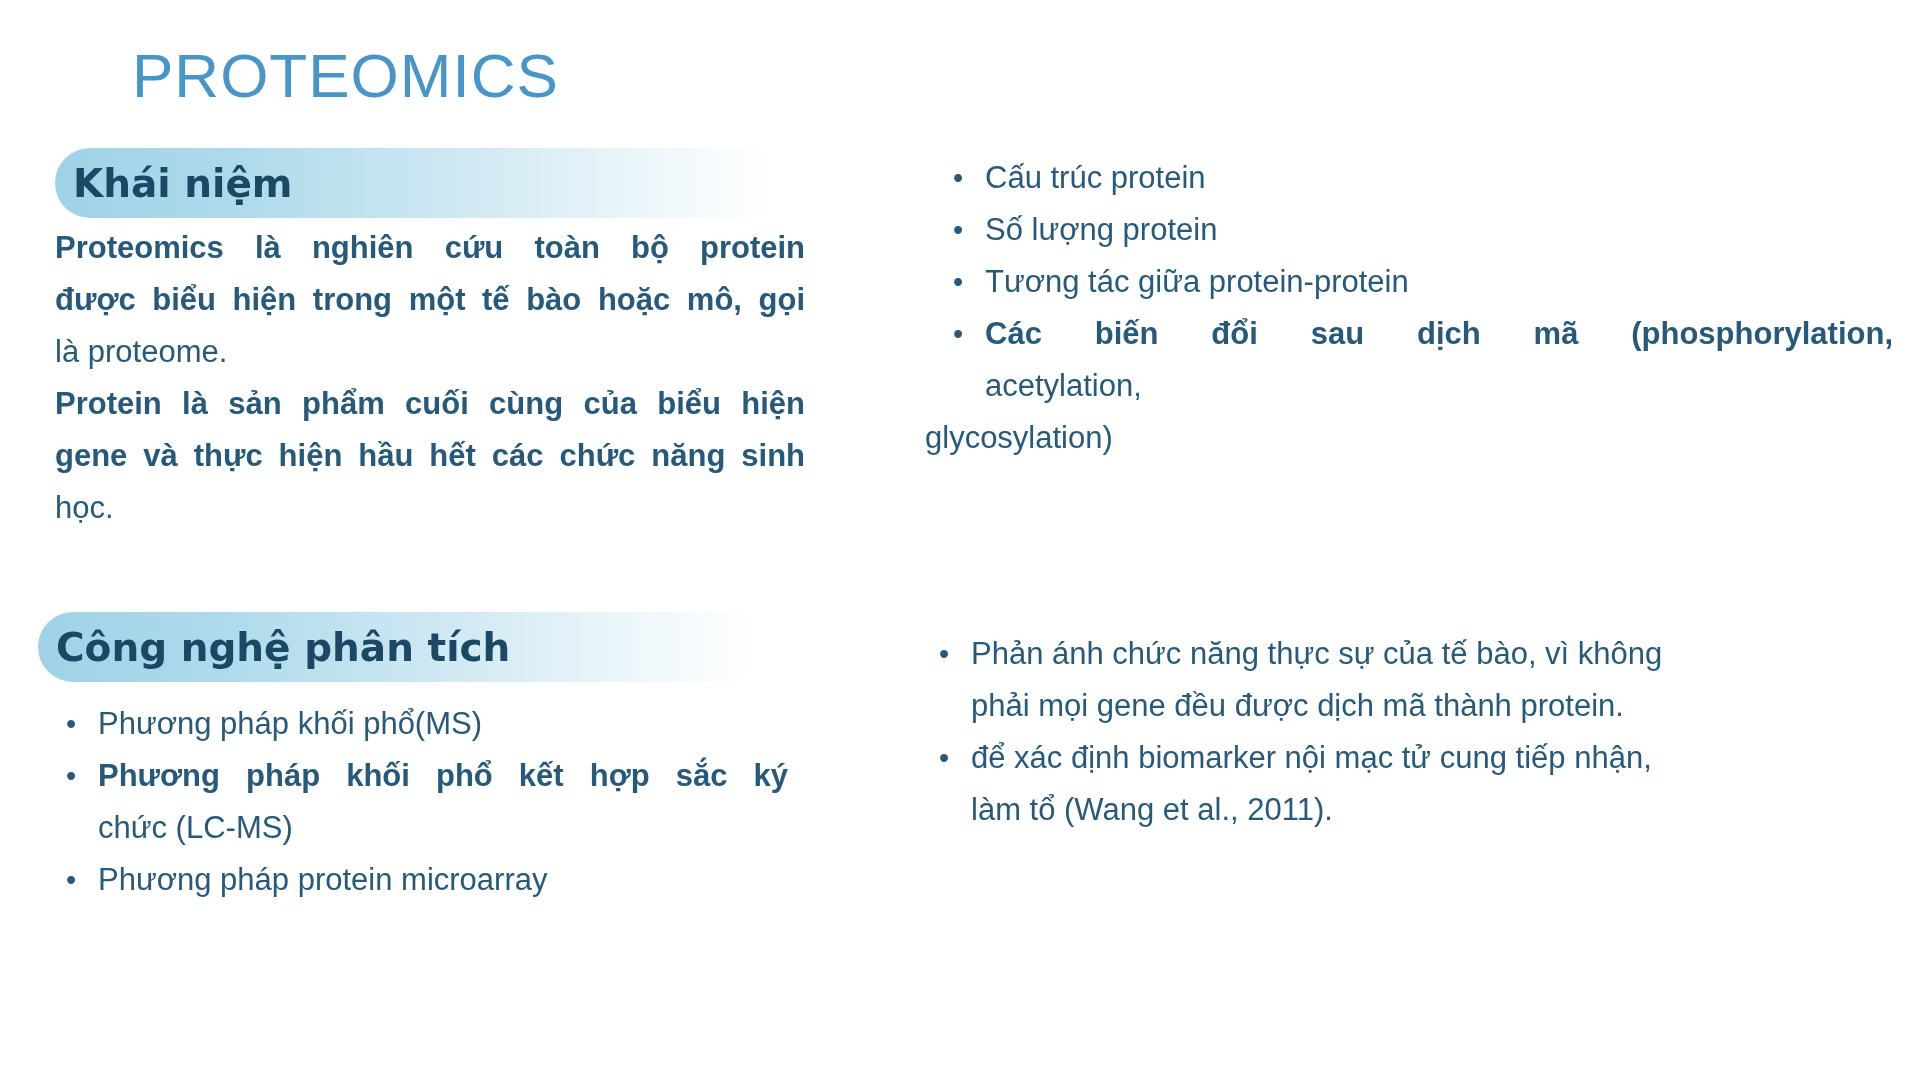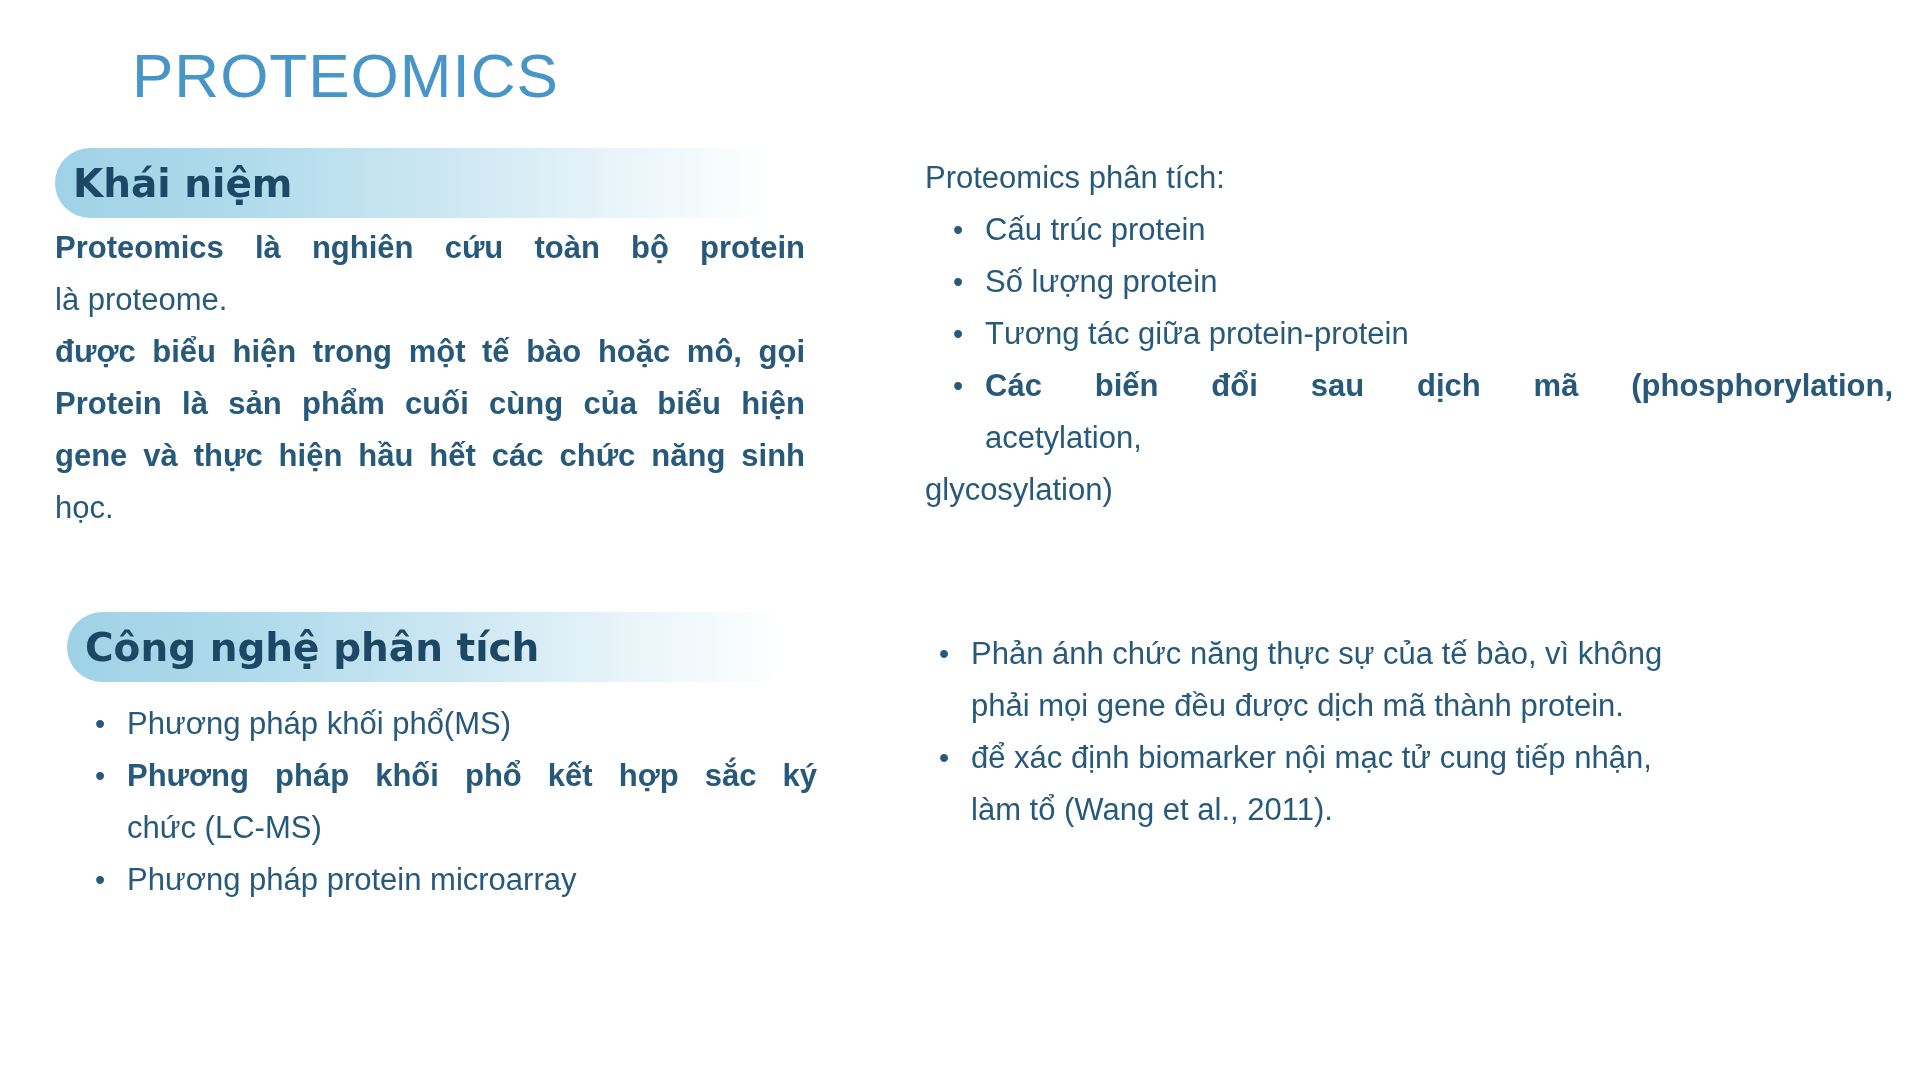--- a/index.html
+++ b/index.html
@@ -22,21 +22,21 @@
     font-size: 62px;
     font-weight: 400;
     letter-spacing: 1px;
     color: #4896c8;
   }
 
   
   .section { position: absolute; }
   #sec-concept      { left: 55px;  top: 148px; width: 750px; }
   #sec-applications { left: 925px; top: 148px; width: 968px; }
-  #sec-technology   { left: 67px;  top: 612px; width: 750px; }
+  #sec-technology   { left: 38px;  top: 612px; width: 750px; }
   #sec-significance { left: 925px; top: 612px; width: 960px; }
 
   
   .band {
     height: 70px;
     border-radius: 35px 24px 24px 35px;
     background: linear-gradient(to right,
       #9fd2e7 0%, #aedaeb 25%, #d3eaf4 60%, #f0f8fb 85%, rgba(255,255,255,0) 100%);
     display: flex;
     align-items: center;
@@ -89,31 +89,30 @@
 <div class="slide">
 
   <h1 class="page-title">PROTEOMICS</h1>
 
   <section class="section" id="sec-concept">
     <div class="band band-w720">
       <h2>Khái niệm</h2>
     </div>
     <div class="section-body">
       <div class="line stretch">Proteomics là nghiên cứu toàn bộ protein</div>
+      <div class="line stretch">được biểu hiện trong một tế bào hoặc mô, gọi</div>
       <div class="line">là proteome.</div>
-      <div class="line stretch">được biểu hiện trong một tế bào hoặc mô, gọi</div>
       <div class="line stretch">Protein là sản phẩm cuối cùng của biểu hiện</div>
       <div class="line stretch">gene và thực hiện hầu hết các chức năng sinh</div>
       <div class="line">học.</div>
     </div>
   </section>
 
   <section class="section" id="sec-applications">
     <div class="section-body">
-      <div class="line">Proteomics phân tích:</div>
 
       <div class="li indent-a">
         <span class="dot">•</span>
         <div class="li-lines">
           <div class="line">Cấu trúc protein</div>
         </div>
       </div>
 
       <div class="li indent-a">
         <span class="dot">•</span>

